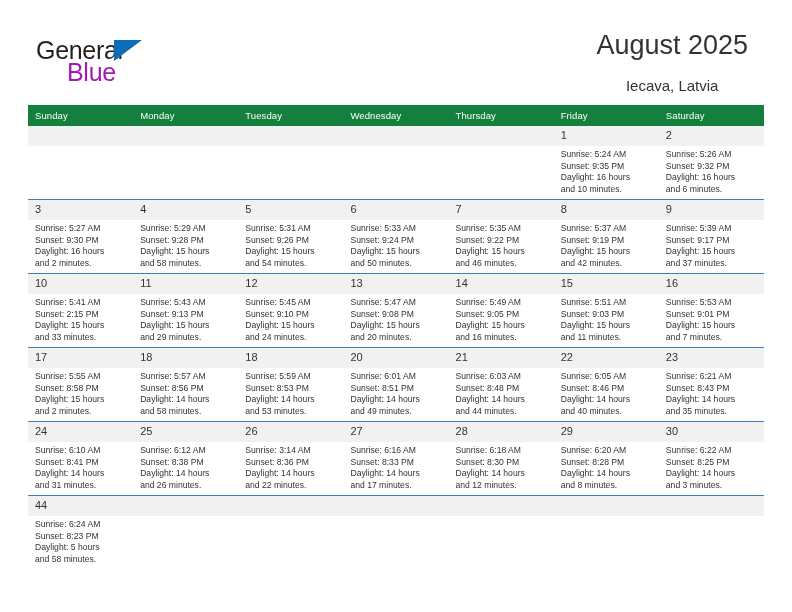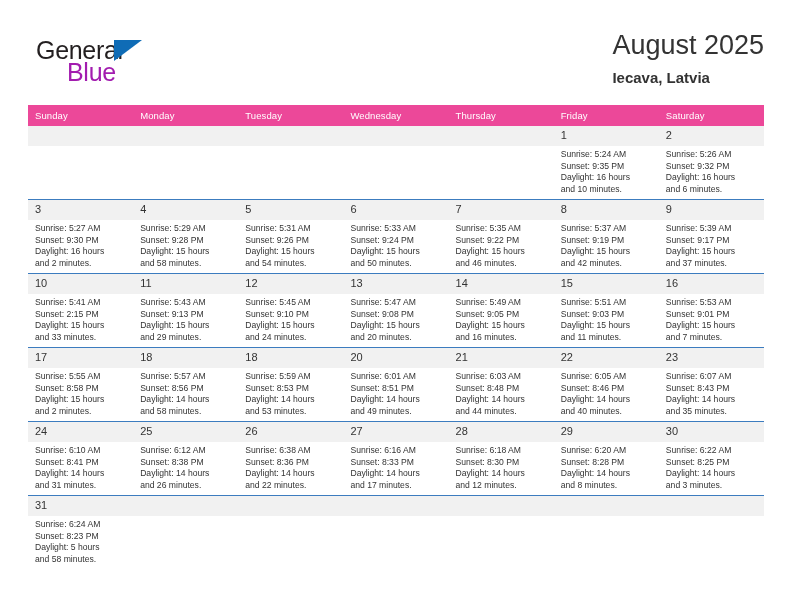--- a/index.html
+++ b/index.html
@@ -59,50 +59,49 @@
     left: 31px;
     top: 22px;
     font-size: 25px;
     letter-spacing: -0.3px;
     color: #a21caf;
     line-height: 28px;
   }
 
   .title-block {
     position: absolute;
-    right: 0;
+    right: 16px;
     top: 0;
-    text-align: left;
+    text-align: center;
   }
   .cal-title {
     font-size: 27px;
     color: #333333;
     line-height: 34px;
     white-space: nowrap;
   }
   .cal-subtitle {
     font-size: 15px;
     color: #333333;
     line-height: 22px;
-    margin-top: 5px;
+    margin-top: 13px;
     white-space: nowrap;
-    font-weight: bold;
   }
 
   
   .calendar {
     position: absolute;
     left: 28px;
     top: 105px;
     width: 736px;
     border-collapse: collapse;
     table-layout: fixed;
   }
   .calendar th {
-    background: #ec4899;
+    background: #15803d;
     color: #ffffff;
     font-size: 9.5px;
     font-weight: normal;
     text-align: left;
     padding: 5px 0 5px 7px;
     height: 10px;
     letter-spacing: 0.1px;
   }
   .calendar td {
     vertical-align: top;
@@ -385,21 +384,21 @@
             <div class="details">
               <div>Sunrise: 6:05 AM</div>
               <div>Sunset: 8:46 PM</div>
               <div>Daylight: 14 hours</div>
               <div>and 40 minutes.</div>
             </div>
           </td>
           <td>
             <span class="daynum">23</span>
             <div class="details">
-              <div>Sunrise: 6:07 AM</div>
+              <div>Sunrise: 6:21 AM</div>
               <div>Sunset: 8:43 PM</div>
               <div>Daylight: 14 hours</div>
               <div>and 35 minutes.</div>
             </div>
           </td>
         </tr>
         <tr>
           <td>
             <span class="daynum">24</span>
             <div class="details">
@@ -414,21 +413,21 @@
             <div class="details">
               <div>Sunrise: 6:12 AM</div>
               <div>Sunset: 8:38 PM</div>
               <div>Daylight: 14 hours</div>
               <div>and 26 minutes.</div>
             </div>
           </td>
           <td>
             <span class="daynum">26</span>
             <div class="details">
-              <div>Sunrise: 6:38 AM</div>
+              <div>Sunrise: 3:14 AM</div>
               <div>Sunset: 8:36 PM</div>
               <div>Daylight: 14 hours</div>
               <div>and 22 minutes.</div>
             </div>
           </td>
           <td>
             <span class="daynum">27</span>
             <div class="details">
               <div>Sunrise: 6:16 AM</div>
               <div>Sunset: 8:33 PM</div>
@@ -459,21 +458,21 @@
             <div class="details">
               <div>Sunrise: 6:22 AM</div>
               <div>Sunset: 8:25 PM</div>
               <div>Daylight: 14 hours</div>
               <div>and 3 minutes.</div>
             </div>
           </td>
         </tr>
         <tr class="last-week">
           <td>
-            <span class="daynum">31</span>
+            <span class="daynum">44</span>
             <div class="details">
               <div>Sunrise: 6:24 AM</div>
               <div>Sunset: 8:23 PM</div>
               <div>Daylight: 5 hours</div>
               <div>and 58 minutes.</div>
             </div>
           </td>
           <td class="blank">
             <span class="daynum empty"></span>
           </td>

